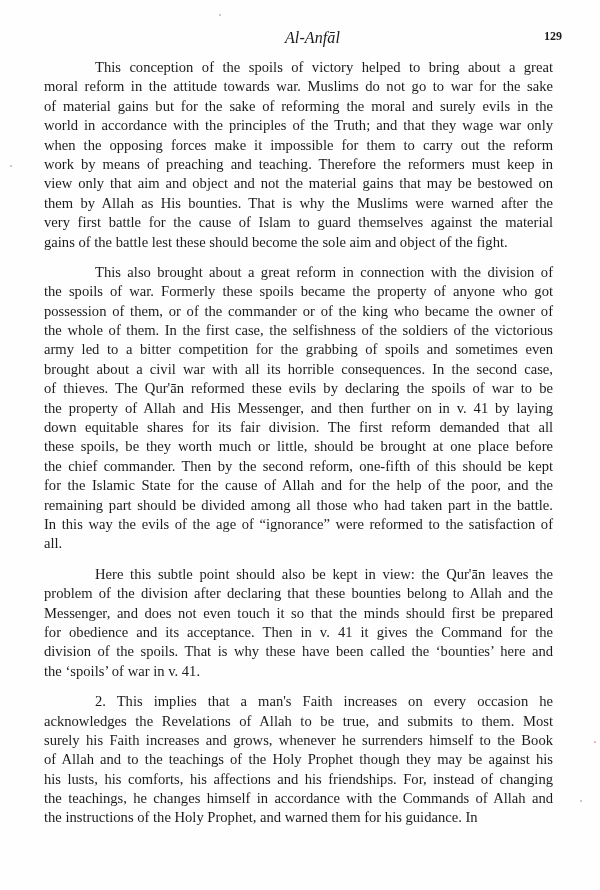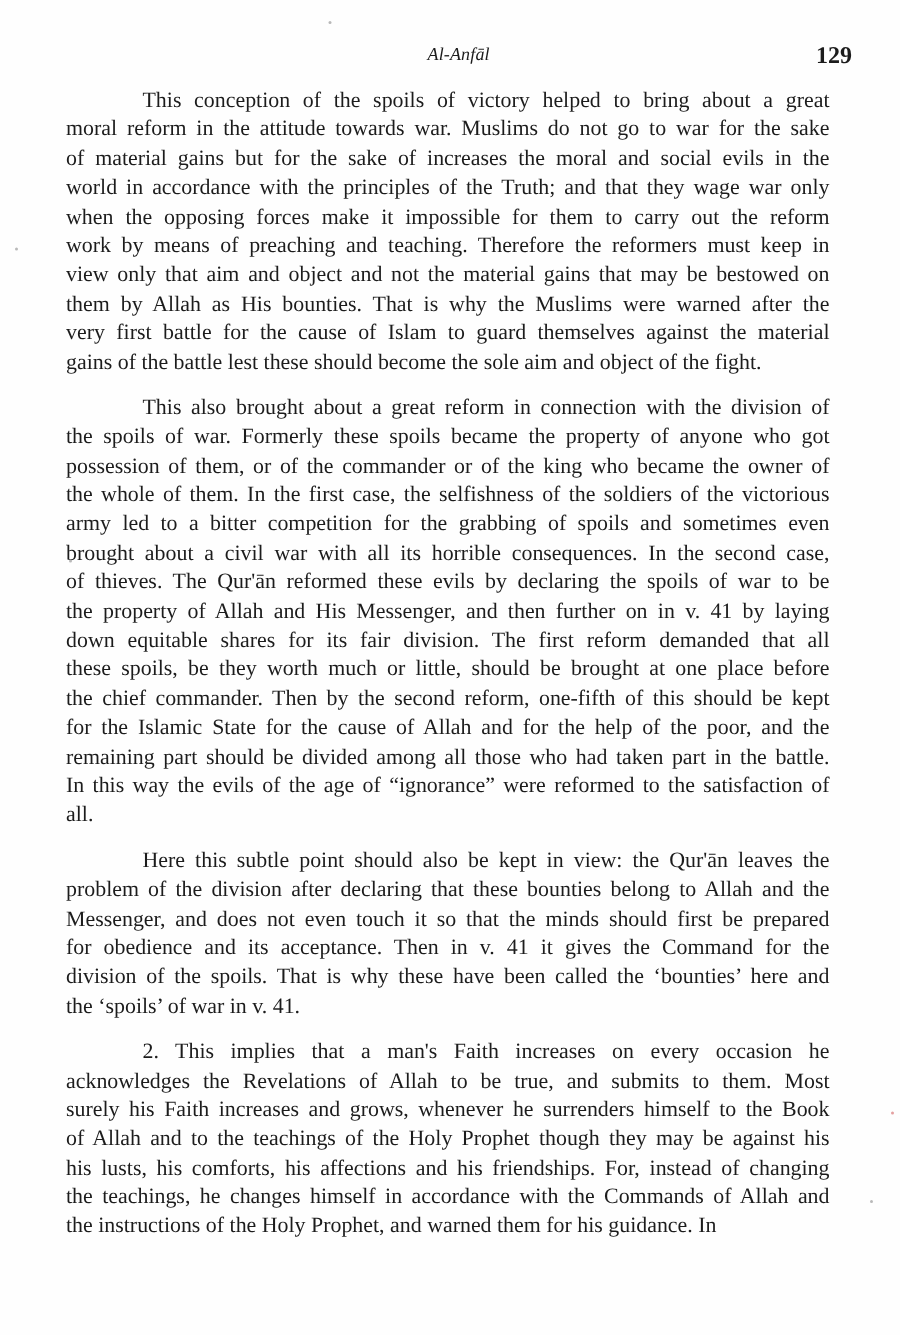--- a/index.html
+++ b/index.html
@@ -26,29 +26,29 @@
       top: 29px;
       left: 0;
       width: 600px;
       height: 24px;
     }
     .running-title {
       position: absolute;
       left: 285px;
       top: 0;
       font-style: italic;
-      font-size: 12px;
+      font-size: 16px;
       letter-spacing: 0.1px;
     }
     .page-number {
       position: absolute;
       left: 544px;
       top: 0;
       font-weight: bold;
-      font-size: 16px;
+      font-size: 12px;
     }
     .body-text {
       position: absolute;
       left: 44px;
       top: 58px;
       width: 509px;
       font-size: 14.6px;
     }
     .para {
       margin: 0 0 11px 0;
@@ -83,21 +83,21 @@
 
   <div class="running-head">
     <span class="running-title">Al-Anfāl</span>
     <span class="page-number">129</span>
   </div>
 
   <div class="body-text" id="body-text">
       <div class="para">
         <span class="line first">This conception of the spoils of victory helped to bring about a great</span>
         <span class="line">moral reform in the attitude towards war. Muslims do not go to war for the sake</span>
-        <span class="line">of material gains but for the sake of increases the moral and social evils in the</span>
+        <span class="line">of material gains but for the sake of reforming the moral and surely evils in the</span>
         <span class="line">world in accordance with the principles of the Truth; and that they wage war only</span>
         <span class="line">when the opposing forces make it impossible for them to carry out the reform</span>
         <span class="line">work by means of preaching and teaching. Therefore the reformers must keep in</span>
         <span class="line">view only that aim and object and not the material gains that may be bestowed on</span>
         <span class="line">them by Allah as His bounties. That is why the Muslims were warned after the</span>
         <span class="line">very first battle for the cause of Islam to guard themselves against the material</span>
         <span class="line last">gains of the battle lest these should become the sole aim and object of the fight.</span>
       </div>
       <div class="para">
         <span class="line first">This also brought about a great reform in connection with the division of</span>

